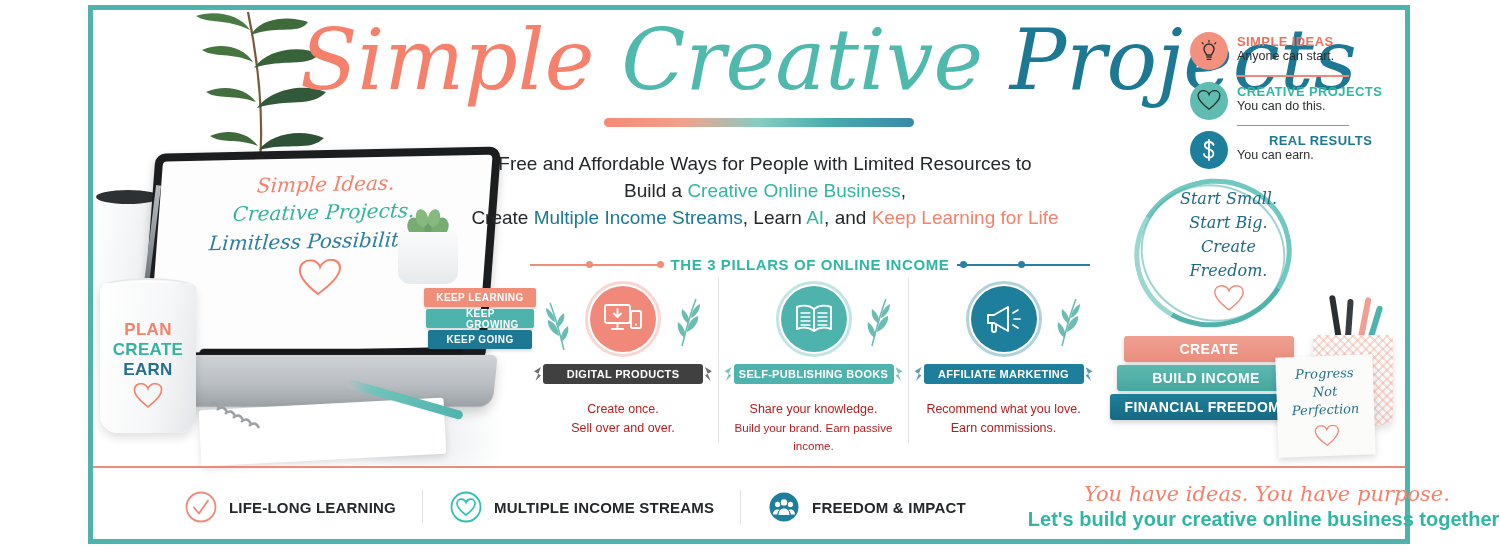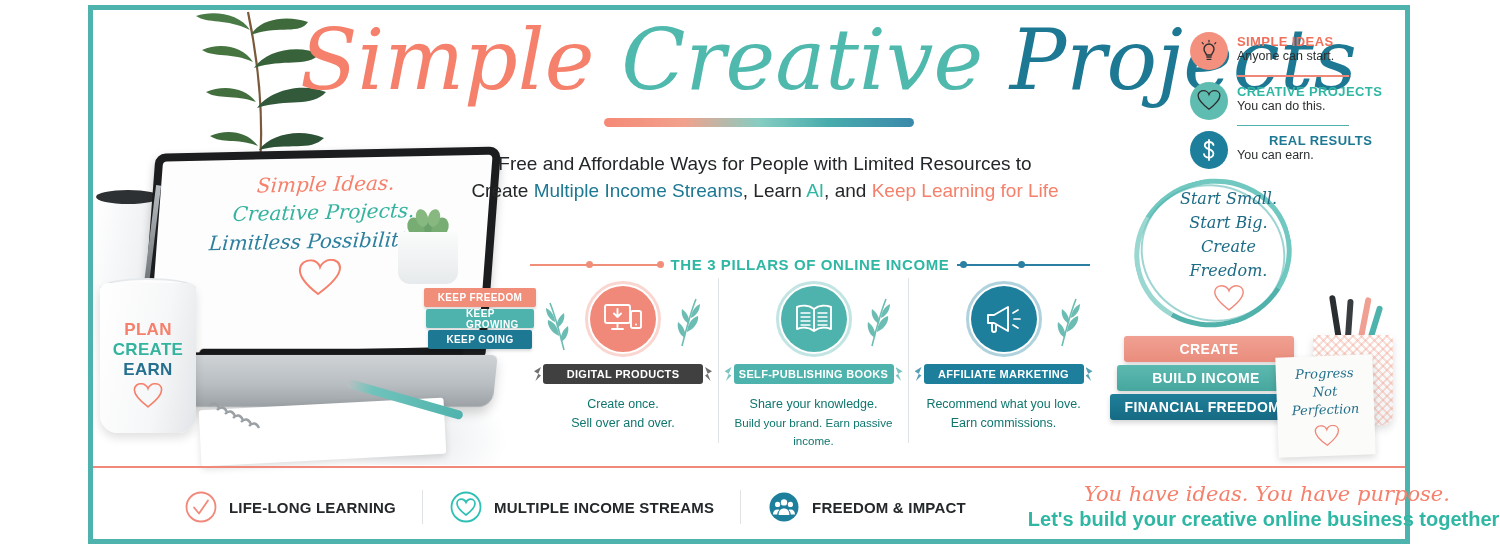--- a/index.html
+++ b/index.html
@@ -214,21 +214,21 @@
   .pb-coral{ background:#404040; }
   .pb-teal{ background:#4fb3ad; }
   .pb-blue{ background:#1d7f9b; }
   .p-banner::before, .p-banner::after{
     content:""; position:absolute; top:3px; width:7px; height:14px;
     background:inherit; opacity:.75;
   }
   .p-banner::before{ left:-9px; clip-path: polygon(100% 0, 0 30%, 100% 60%, 20% 100%); }
   .p-banner::after{ right:-9px; clip-path: polygon(0 0, 100% 30%, 0 60%, 80% 100%); }
   .p-desc{
-    margin-top:11px; font-size:12.5px; color:#0f766e; line-height:1.55;
+    margin-top:16px; font-size:12.5px; color:#b91c1c; line-height:1.55;
     padding:0 6px;
   }
   
   .benefits{ position:absolute; left:1190px; top:32px; width:200px; }
   .benefit{ display:flex; align-items:flex-start; gap:9px; margin-bottom:5px; }
   .b-circle{
     width:38px; height:38px; border-radius:50%; flex:0 0 38px;
     display:flex; align-items:center; justify-content:center;
   }
   .bc-coral{ background:#f4907e; }
@@ -396,34 +396,37 @@
         <path d="M12 10 q6 -6 10 2"></path>
         <path d="M20 14 q6 -6 10 2"></path>
       <path d="M28 18 q6 -6 10 2"></path>
         <path d="M36 22 q6 -6 10 2"></path>
         <path d="M44 26 q6 -6 10 2"></path>
     </g>
   </svg>
   <div class="penteal"></div>
 
   <div class="kbooks">
-    <div class="kbook kb1">KEEP FREEDOM</div>
+    <div class="kbook kb1">KEEP LEARNING</div>
     <div class="kbook kb2">KEEP GROWING</div>
     <div class="kbook kb3">KEEP GOING</div>
   </div>
 
   <div class="title">
     <span class="t1">Simple</span>
     <span class="t2">Creative</span>
     <span class="t3">Projects</span>
   </div>
   <div class="title-underline"></div>
 
   <div class="subtitle">
     <div>Free and Affordable Ways for People with Limited Resources to</div>
+    <div>
+      <span>Build a </span><span class="c-teal">Creative Online Business</span><span>,</span>
+    </div>
     <div>
       <span>Create </span><span class="c-blue">Multiple Income Streams</span><span>, Learn </span><span class="c-teal">AI</span><span>, and </span><span class="c-coral">Keep Learning for Life</span>
     </div>
   </div>
 
   <div class="pillars-head">
     <div class="ph-line-left">
       <span class="dot dot-coral" style="left:42%"></span>
       <span class="dot dot-coral" style="left:96%"></span>
     </div>

